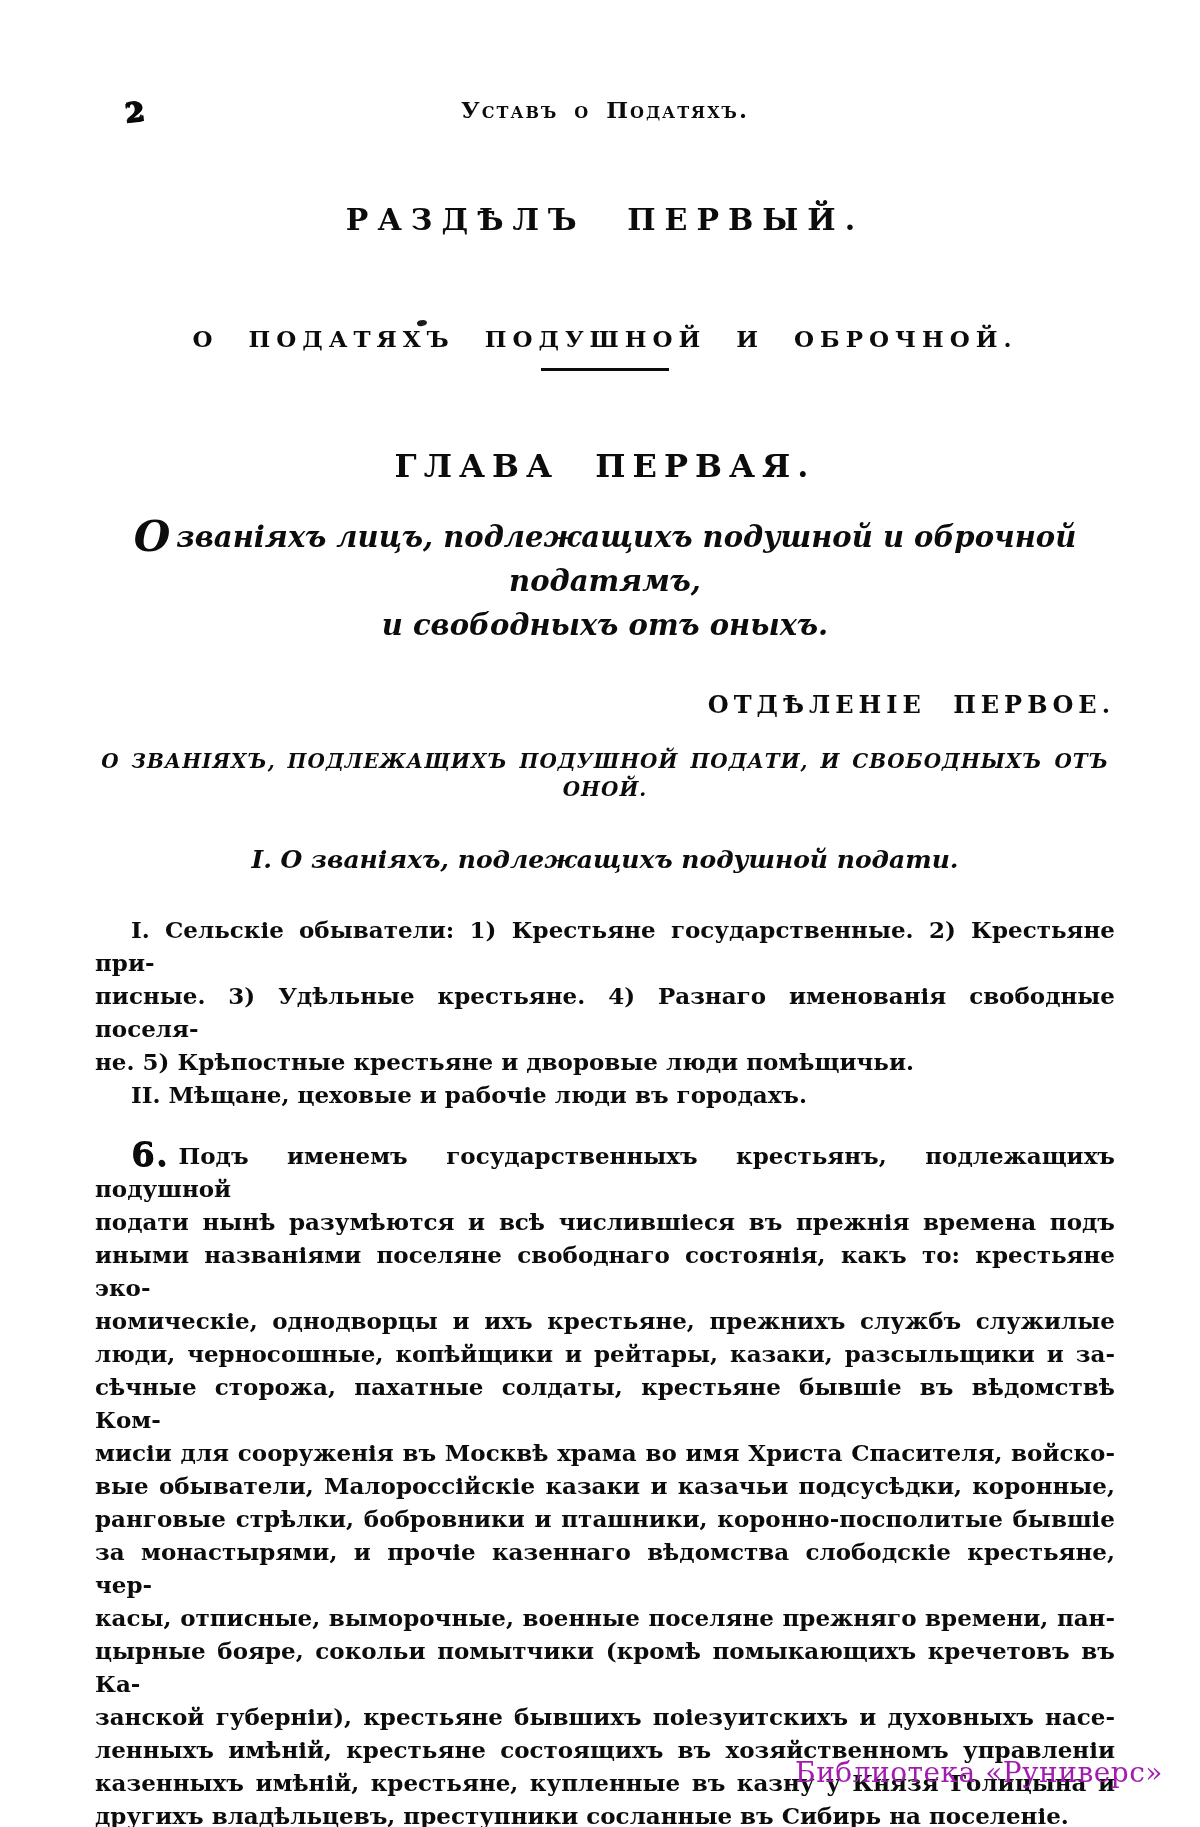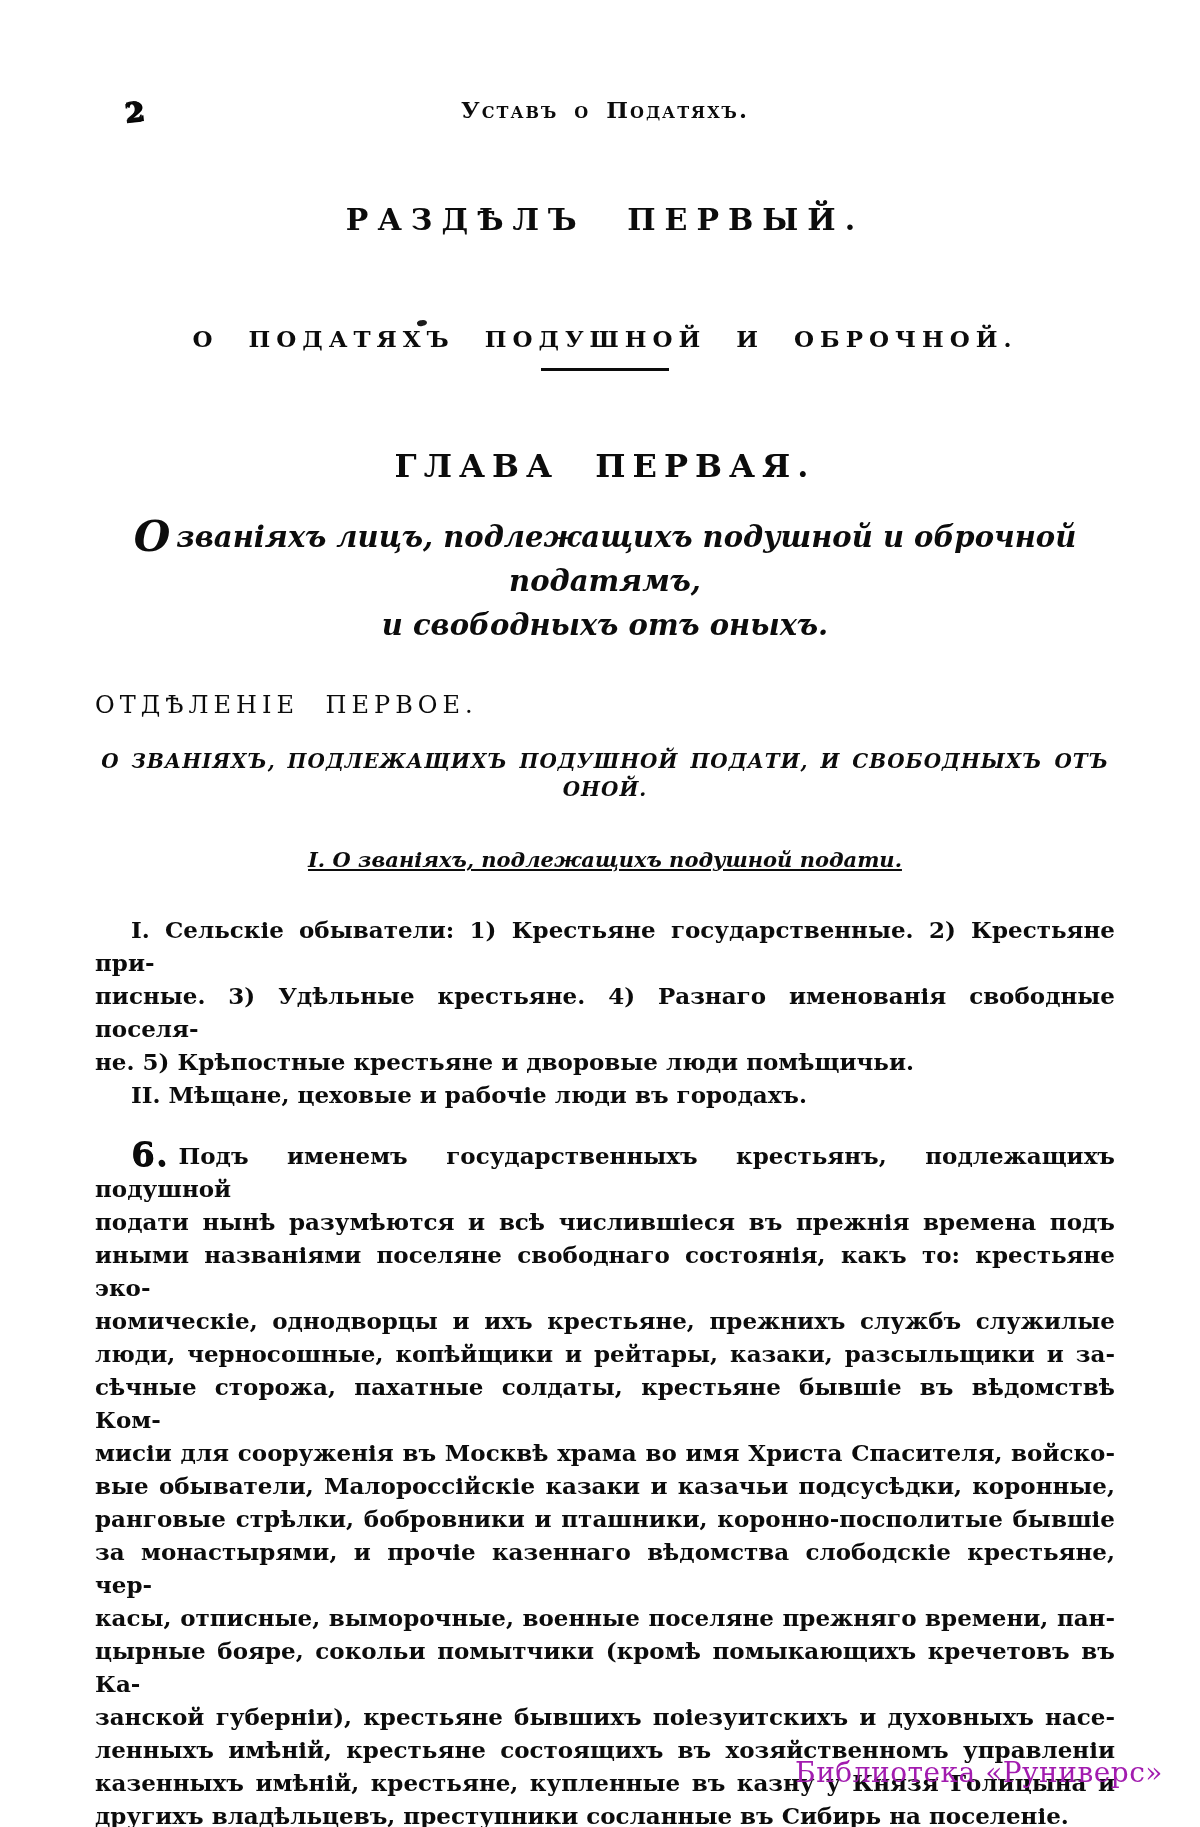--- a/index.html
+++ b/index.html
@@ -87,45 +87,44 @@
     font-style: italic;
   }
   .chapter-subtitle .init {
     font-size: 42px;
     line-height: 0;
     vertical-align: -4px;
     margin-right: 6px;
   }
   .division-title {
     margin-top: 42px;
-    text-align: left;
+    text-align: right;
     font-size: 24px;
     line-height: 32px;
-    font-weight: normal;
+    font-weight: bold;
     letter-spacing: 5px;
     word-spacing: 14px;
   }
   .division-subtitle {
     margin-top: 26px;
     text-align: center;
     font-size: 20px;
     line-height: 28px;
     font-weight: bold;
     letter-spacing: 1px;
     word-spacing: 4px;
     font-style: italic;
   }
   .subsection-title {
     margin-top: 40px;
     text-align: center;
-    font-size: 21px;
+    font-size: 25px;
     line-height: 34px;
     font-weight: bold;
     font-style: italic;
-    text-decoration: underline;
   }
   
   .para {
     font-size: 23px;
     line-height: 33px;
     font-weight: bold;
   }
   .para-5 { margin-top: 36px; }
   .para-6 { margin-top: 28px; }
   .line { text-align: left; }

